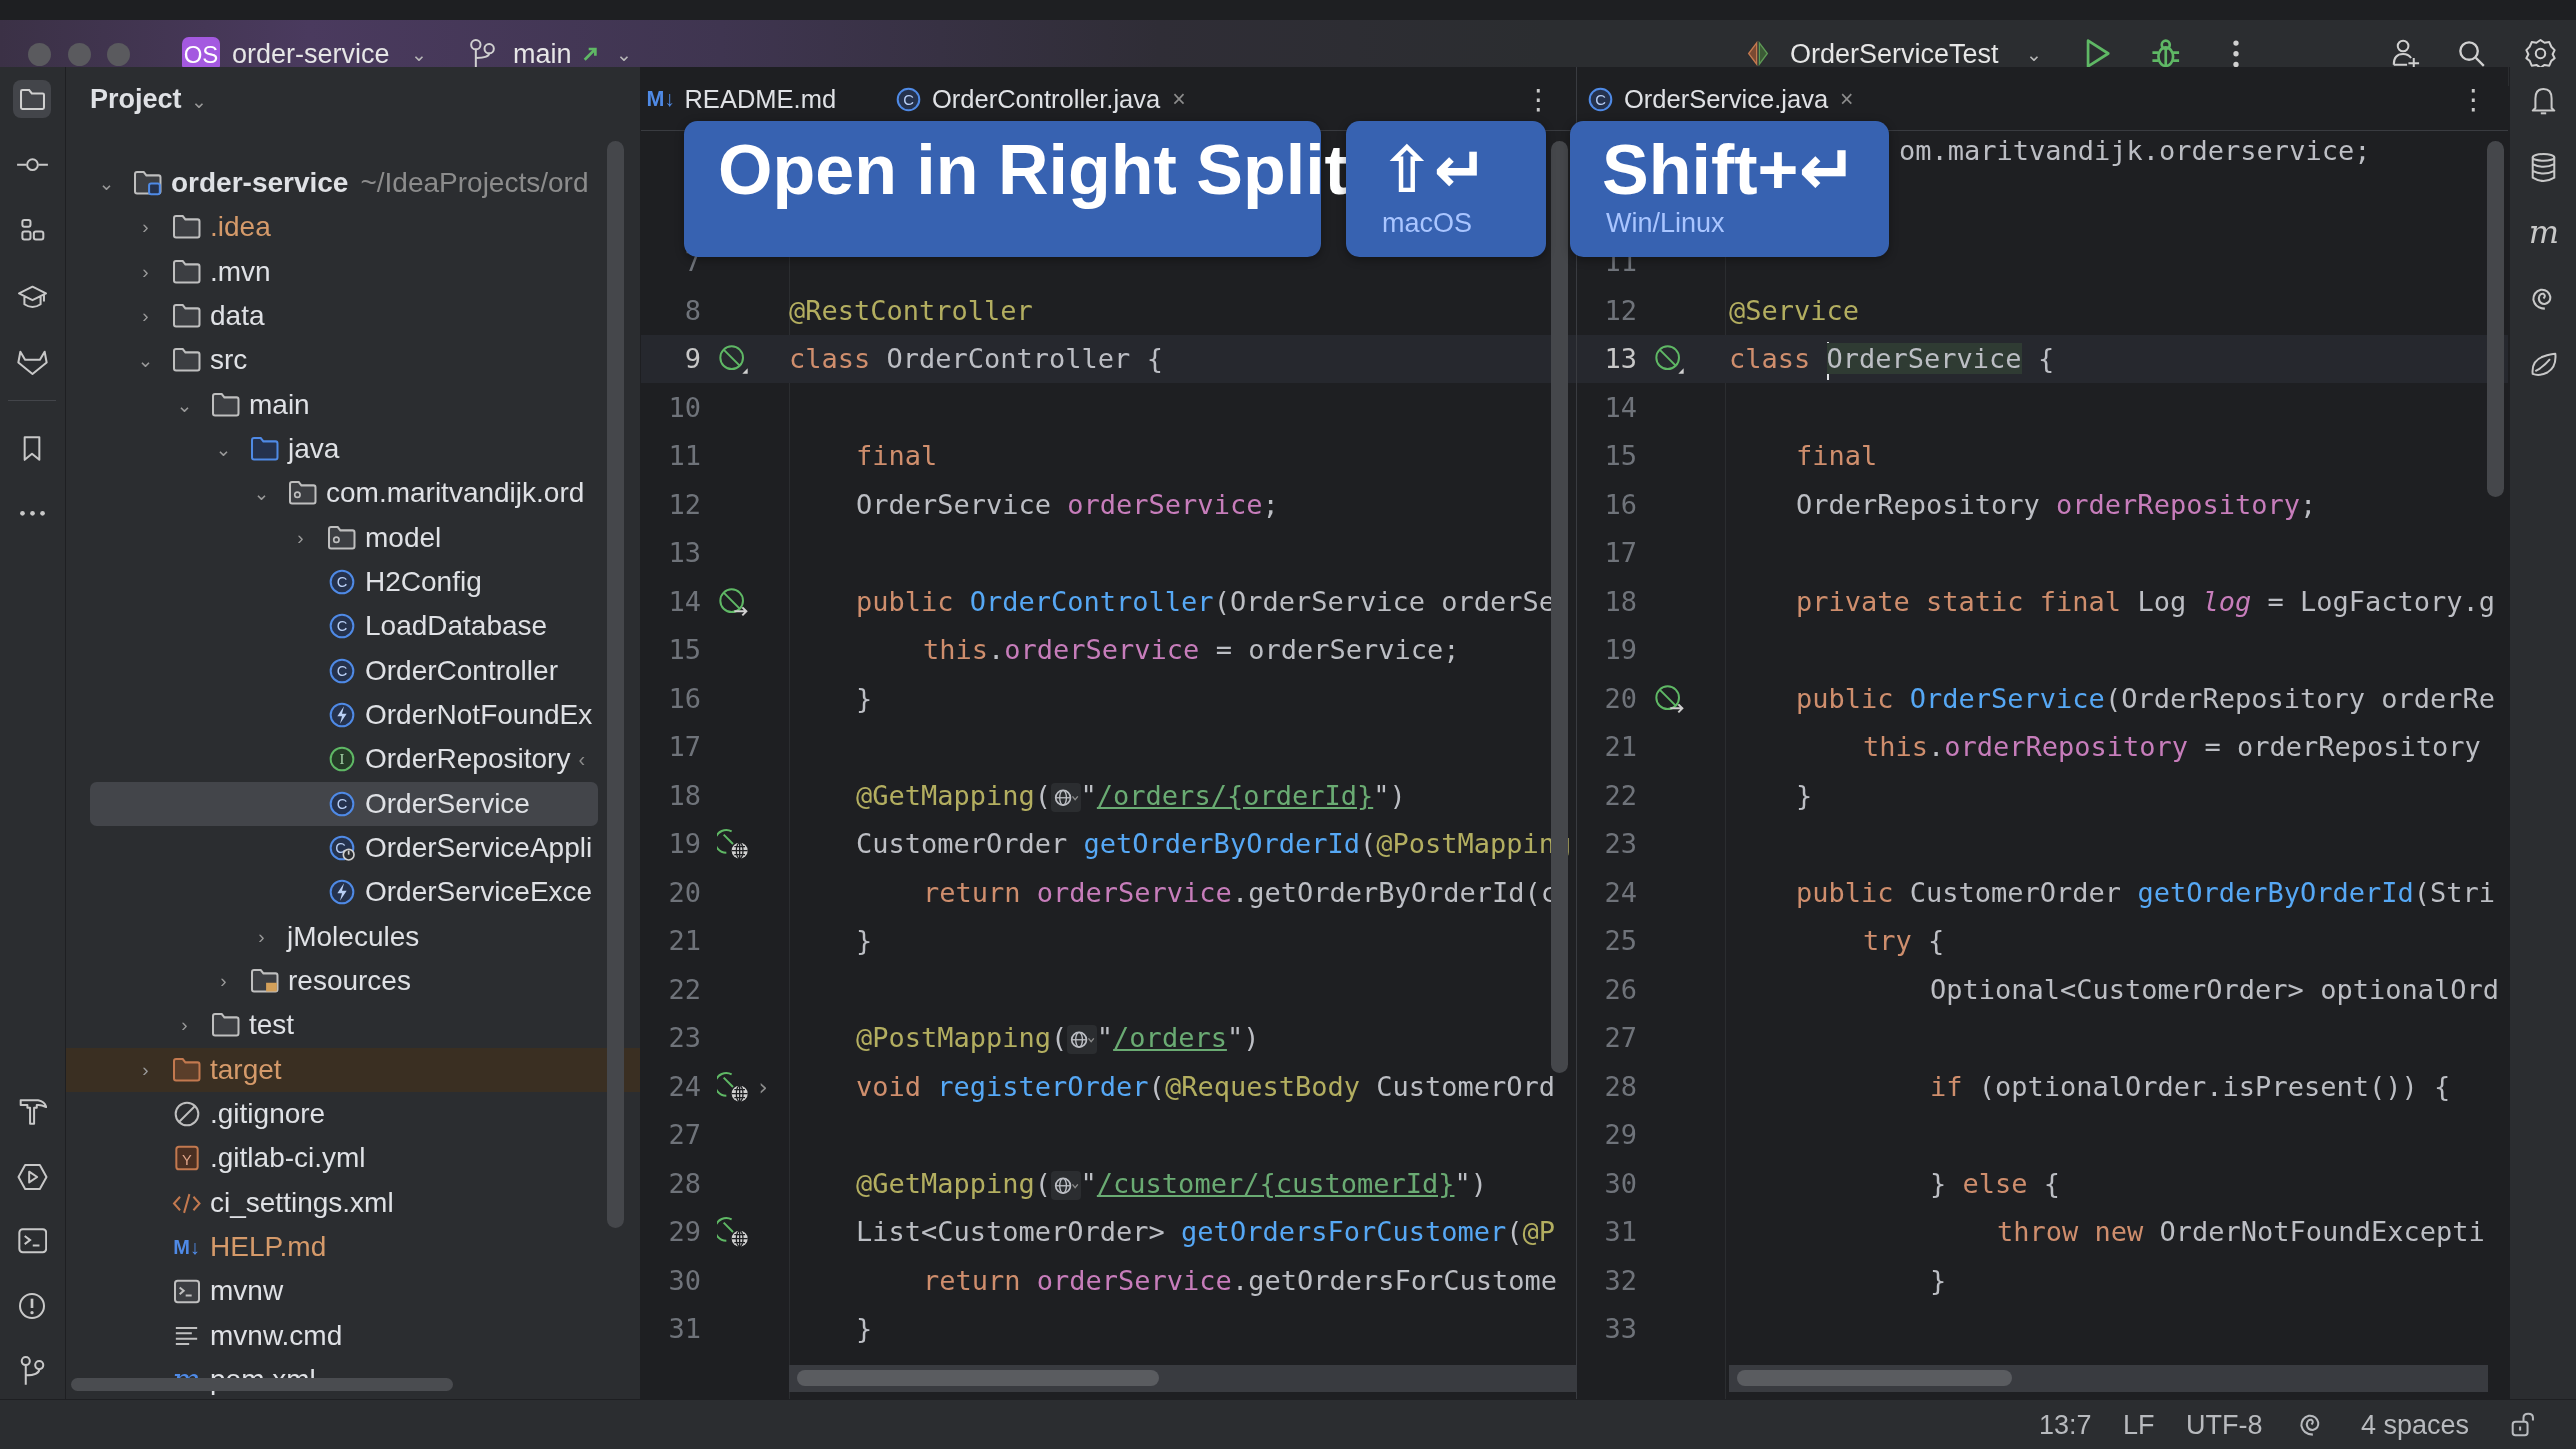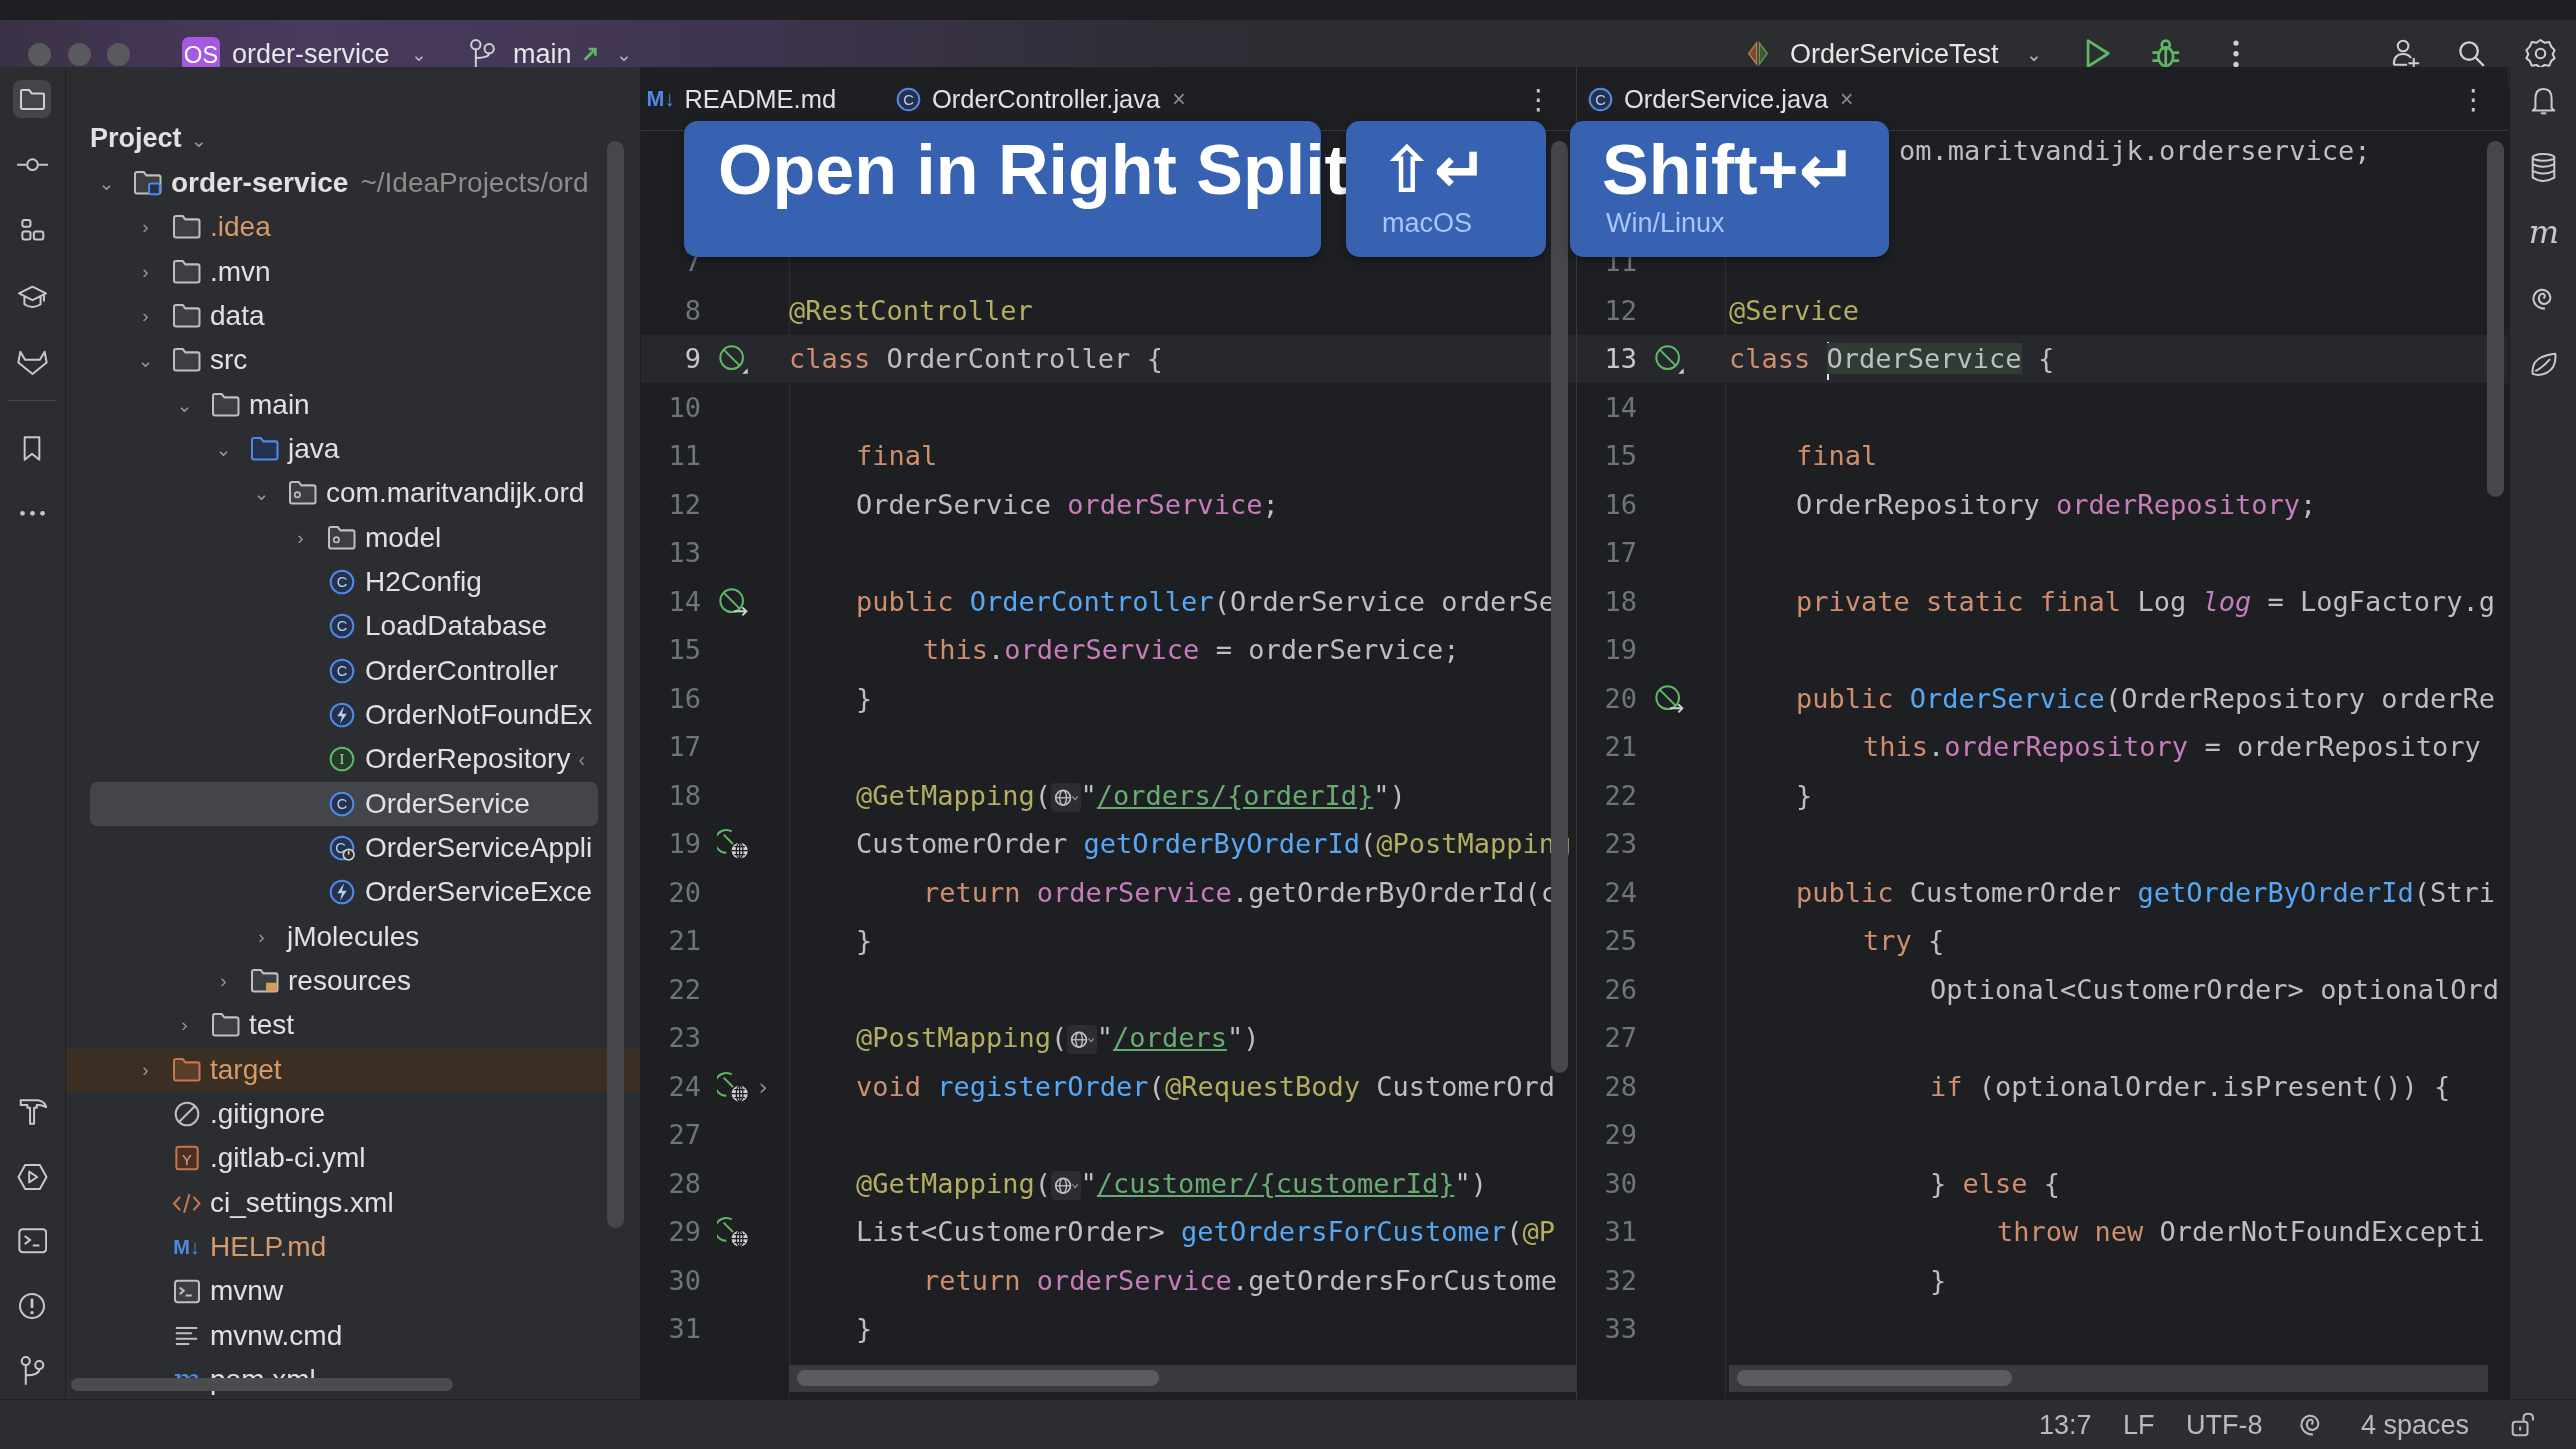--- a/index.html
+++ b/index.html
@@ -18,21 +18,21 @@
   .tb-icon { position: absolute; top: 14.8px; width: 38px; height: 38px; display: flex; align-items: center; justify-content: center; }
 
   
   .lstrip { position: absolute; left: 0; top: 67px; width: 66px; height: 1332px; background: #2b2d30; border-right: 1.3px solid #1e1f22; }
   .strip-icon { position: absolute; left: 13.4px; width: 38px; height: 38px; display: flex; align-items: center; justify-content: center; }
   .strip-icon.active { background: #43454a; border-radius: 8px; }
   .strip-sep { position: absolute; left: 8px; width: 48px; height: 1.3px; background: #43454a; }
 
   
   .project { position: absolute; left: 66px; top: 67px; width: 575px; height: 1332px; background: #2b2d30; border-right: 1.3px solid #1e1f22; overflow: hidden; }
-  .proj-header { position: absolute; left: 24px; top: 17.4px; font-size: 27px; font-weight: bold; color: #dfe1e5; margin-top: 39px; }
+  .proj-header { position: absolute; left: 24px; top: 17.4px; font-size: 27px; font-weight: bold; color: #dfe1e5; }
   .proj-header .chev { font-weight: normal; font-size: 19px; color: #9a9a9a; margin-left: 9.4px; }
   .tree-row { position: absolute; left: 0; height: 44px; width: 100%; display: flex; align-items: center; white-space: nowrap; font-size: 28px; color: #dfe1e5; }
   .tree-row.selected .sel-bg { position: absolute; left: 24px; right: 42px; top: 0; bottom: 0; background: #43454a; border-radius: 6.7px; }
   .tree-row.excluded { background: #3a2f22; }
   .tree-row > * { position: relative; }
   .tw { width: 27px; font-size: 19px; color: #9a9a9a; text-align: center; margin-right: 12px; }
   .ficon { width: 31px; height: 31px; margin-right: 8px; display: inline-flex; align-items: center; justify-content: center; }
   .muted { color: #8c8c8c; margin-left: 12px; }
   .orange { color: #d59a6a; }
   .vscroll-proj { position: absolute; right: 16px; top: 74px; width: 17.4px; height: 1087px; background: #45474b; border-radius: 8.7px; }

